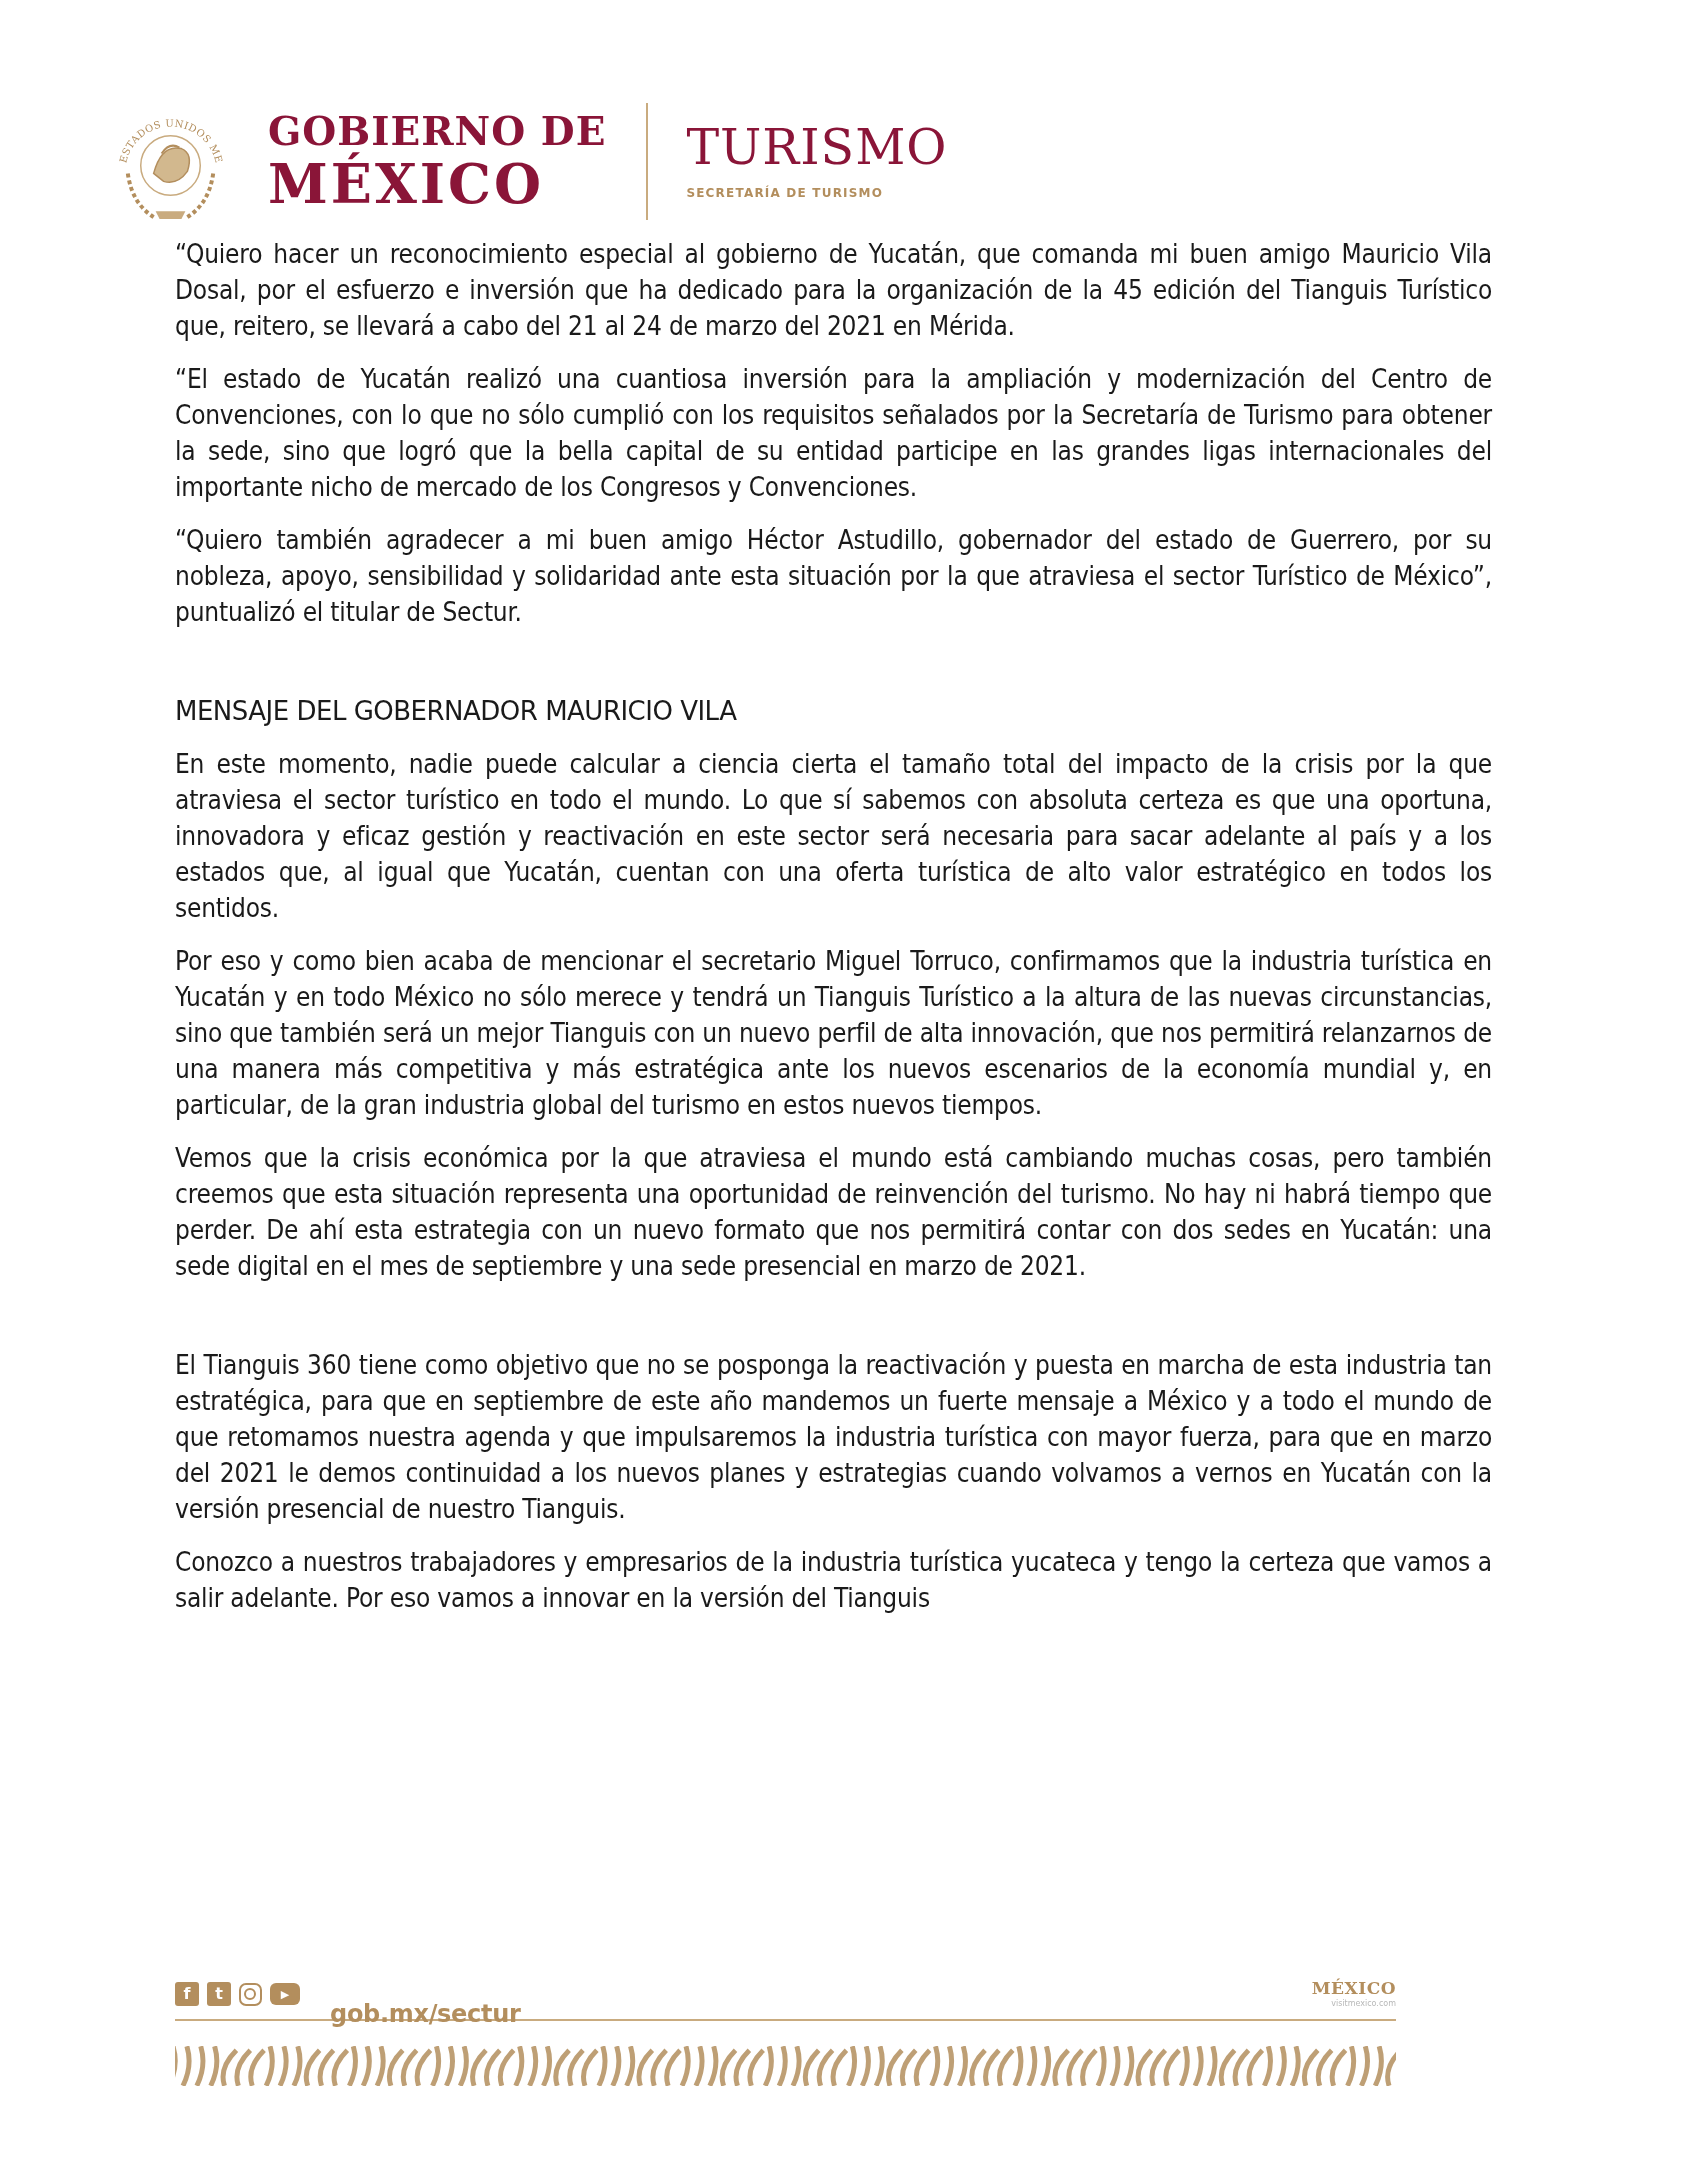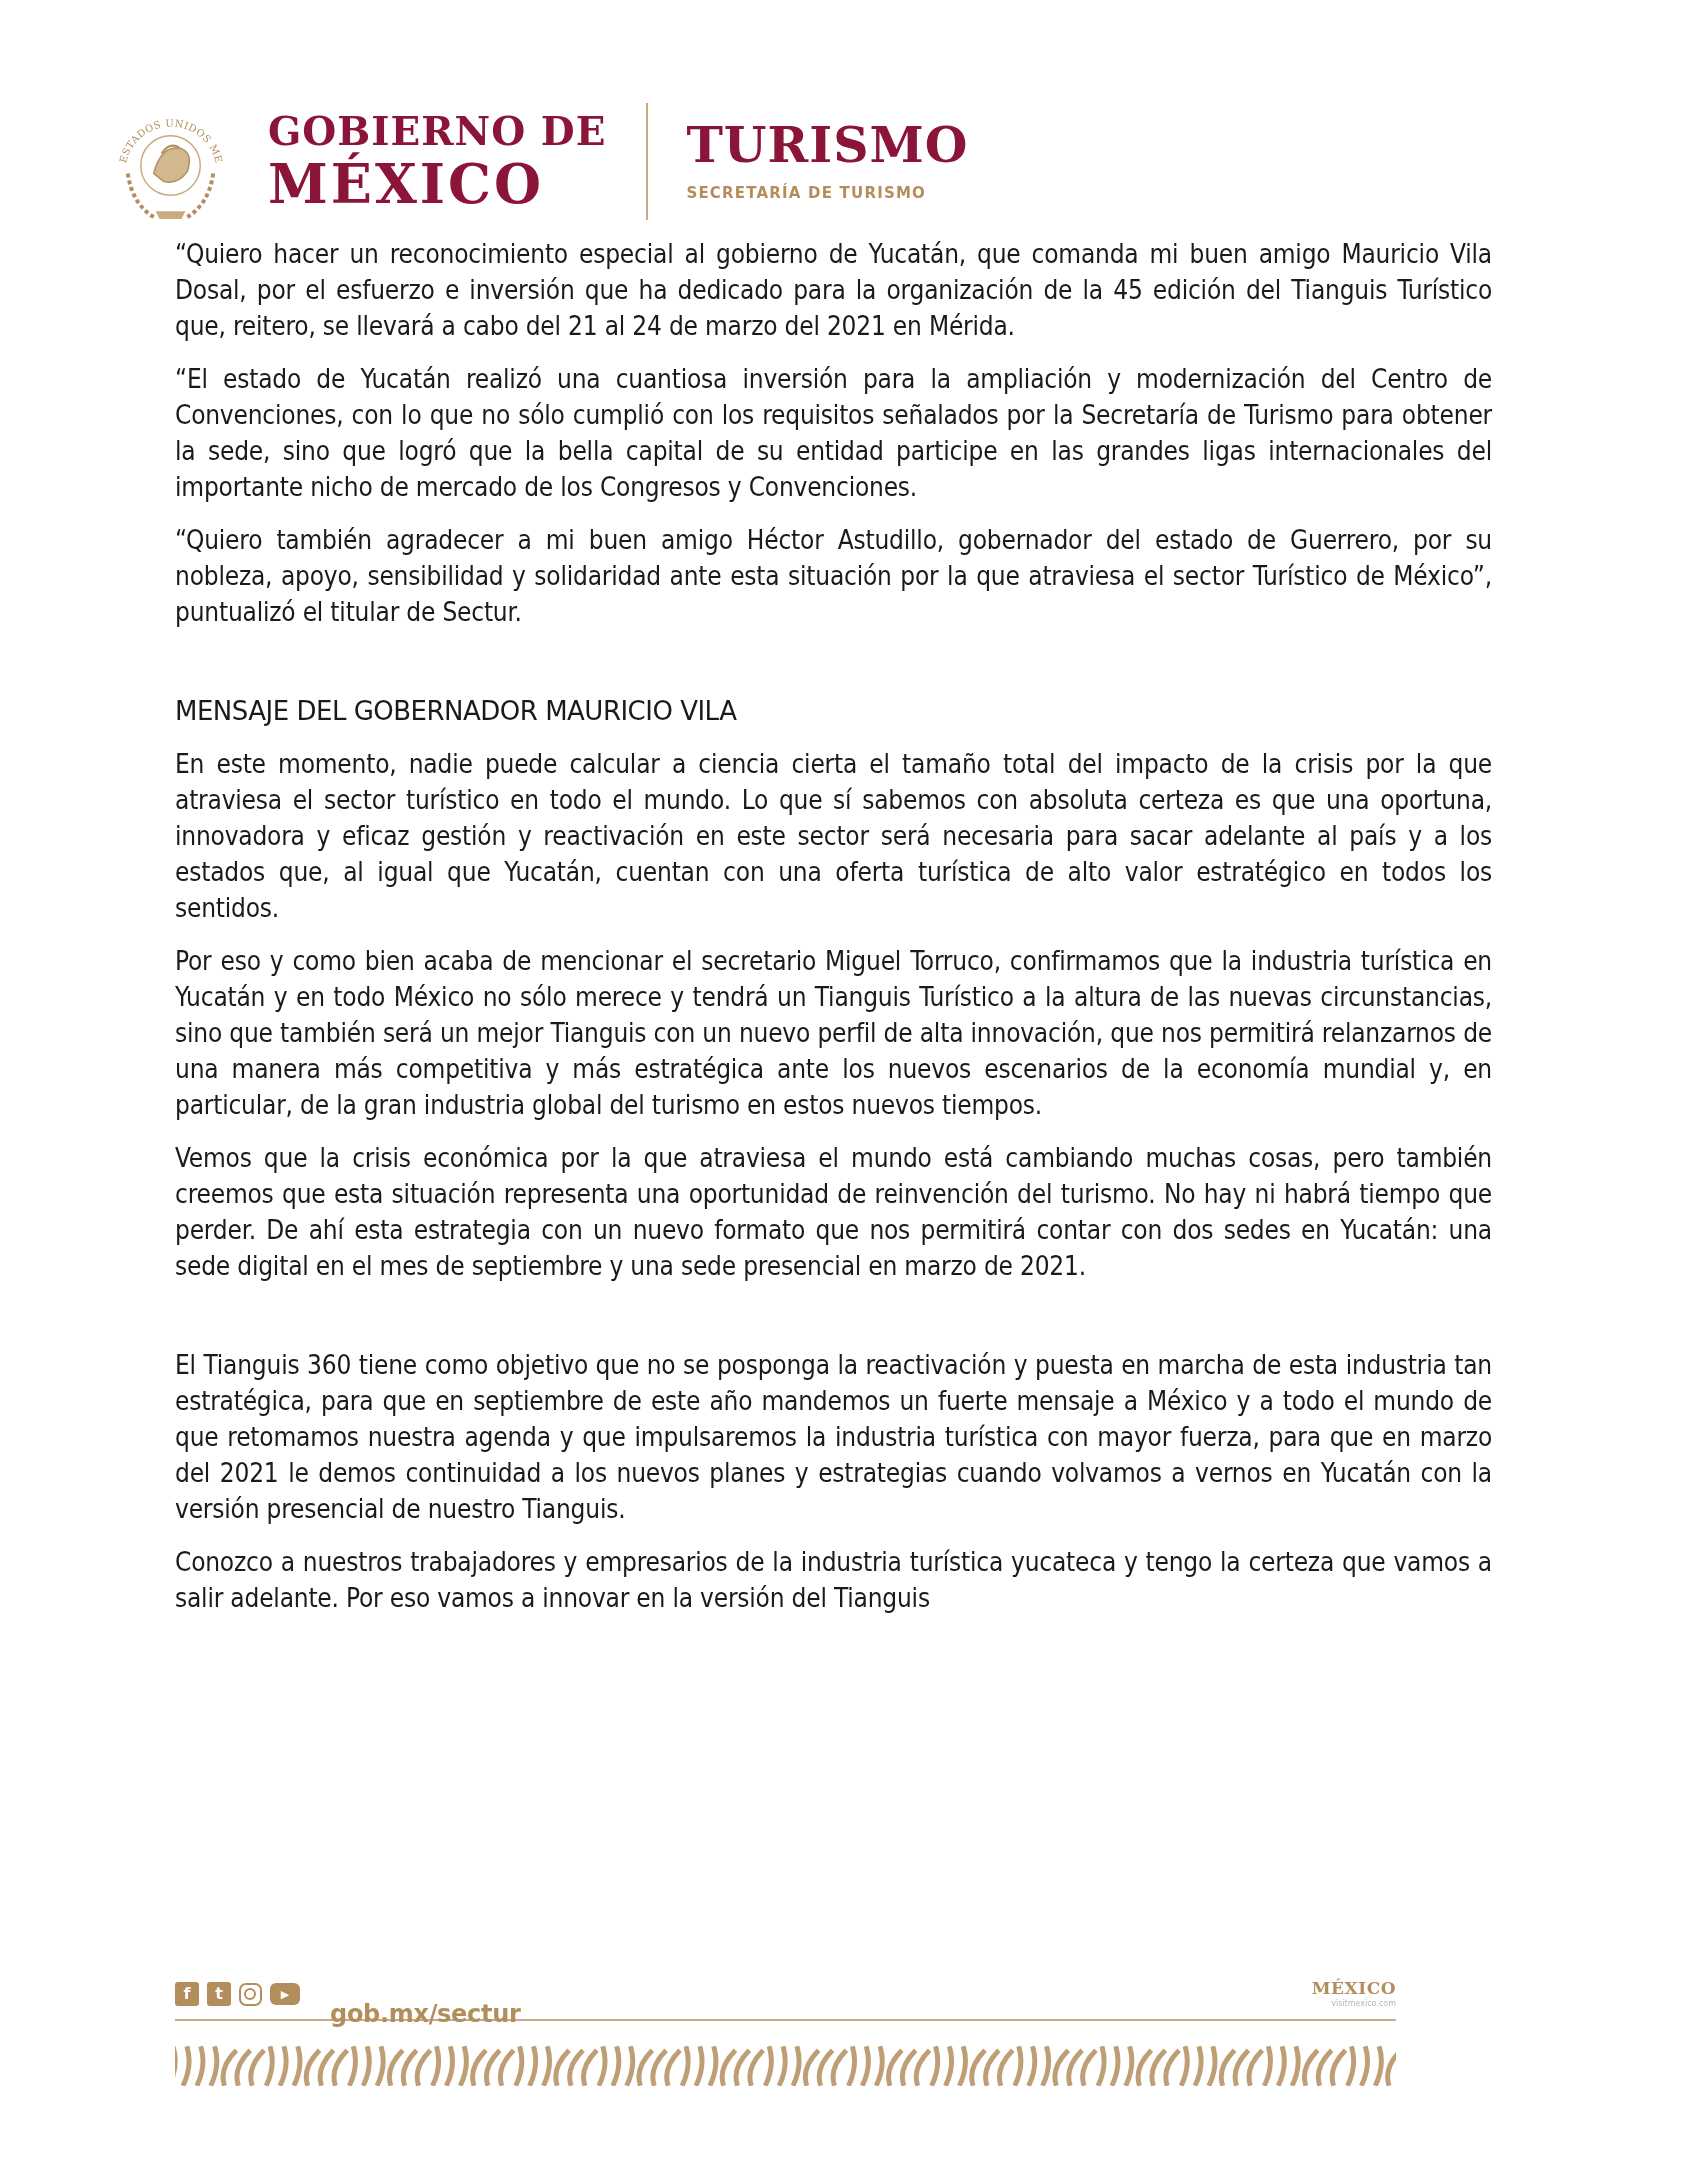--- a/index.html
+++ b/index.html
@@ -5,22 +5,22 @@
     html, body { margin: 0; padding: 0; background: #ffffff; }
     body { width: 1683px; height: 2178px; position: relative; overflow: hidden; font-family: "DejaVu Sans", sans-serif; color: #1a1a1a; }
     .header { position: absolute; left: 104px; top: 94px; height: 134px; display: flex; align-items: center; }
     .seal { width: 134px; height: 134px; position: relative; }
     .seal svg { width: 134px; height: 134px; display: block; }
     .gob { margin-left: 30px; display: flex; flex-direction: column; color: #8a1538; font-family: "DejaVu Serif", serif; font-weight: bold; line-height: 1; justify-content: flex-end; }
     .gob .l1 { font-size: 39px; letter-spacing: 1px; }
     .gob .l2 { font-size: 54px; letter-spacing: 3px; margin-top: 6px; }
     .divider { width: 2px; height: 117px; background: #c9ab7f; margin-left: 40px; }
     .tur { margin-left: 38px; display: flex; flex-direction: column; justify-content: center; }
-    .tur .t1 { color: #8a1538; font-family: "DejaVu Serif", serif; font-weight: bold; font-size: 49px; letter-spacing: 1px; line-height: 1; }
-    .tur .t2 { color: #b38e5d; font-family: "DejaVu Sans", sans-serif; font-weight: bold; font-size: 15px; letter-spacing: 1.2px; margin-top: 14px; }
+    .tur .t1 { color: #8a1538; font-family: "DejaVu Serif", serif; font-weight: normal; font-size: 49px; letter-spacing: 1px; line-height: 1; }
+    .tur .t2 { color: #b38e5d; font-family: "DejaVu Sans", sans-serif; font-weight: bold; font-size: 12px; letter-spacing: 1.2px; margin-top: 14px; }
     .content { position: absolute; left: 175px; top: 236px; width: 1317px; }
     .content p { margin: 0 0 17px 0; font-size: 26px; line-height: 36px; text-align: justify; font-family: "DejaVu Sans Condensed", "DejaVu Sans", sans-serif; letter-spacing: -0.2px; font-stretch: condensed; }
     .content p.gap-before { margin-top: 63px; }
     .content h2 { margin: 63px 0 17px 0; font-weight: normal; font-size: 26px; line-height: 36px; letter-spacing: -0.5px; }
     .footer { position: absolute; left: 175px; top: 1975px; width: 1221px; }
     .footer-top { display: flex; align-items: center; justify-content: space-between; height: 38px; }
     .social { display: flex; align-items: center; gap: 8px; }
     .social .ico { width: 24px; height: 24px; background: #b38e5d; border-radius: 3px; color: #fff; font-size: 16px; font-weight: bold; display: flex; align-items: center; justify-content: center; line-height: 1; }
     .social .ico.insta { background: transparent; border: 2.5px solid #b38e5d; border-radius: 7px; width: 19px; height: 19px; position: relative; }
     .social .ico.insta::after { content: ""; width: 8px; height: 8px; border: 2.5px solid #b38e5d; border-radius: 50%; position: absolute; left: 3px; top: 3px; }

